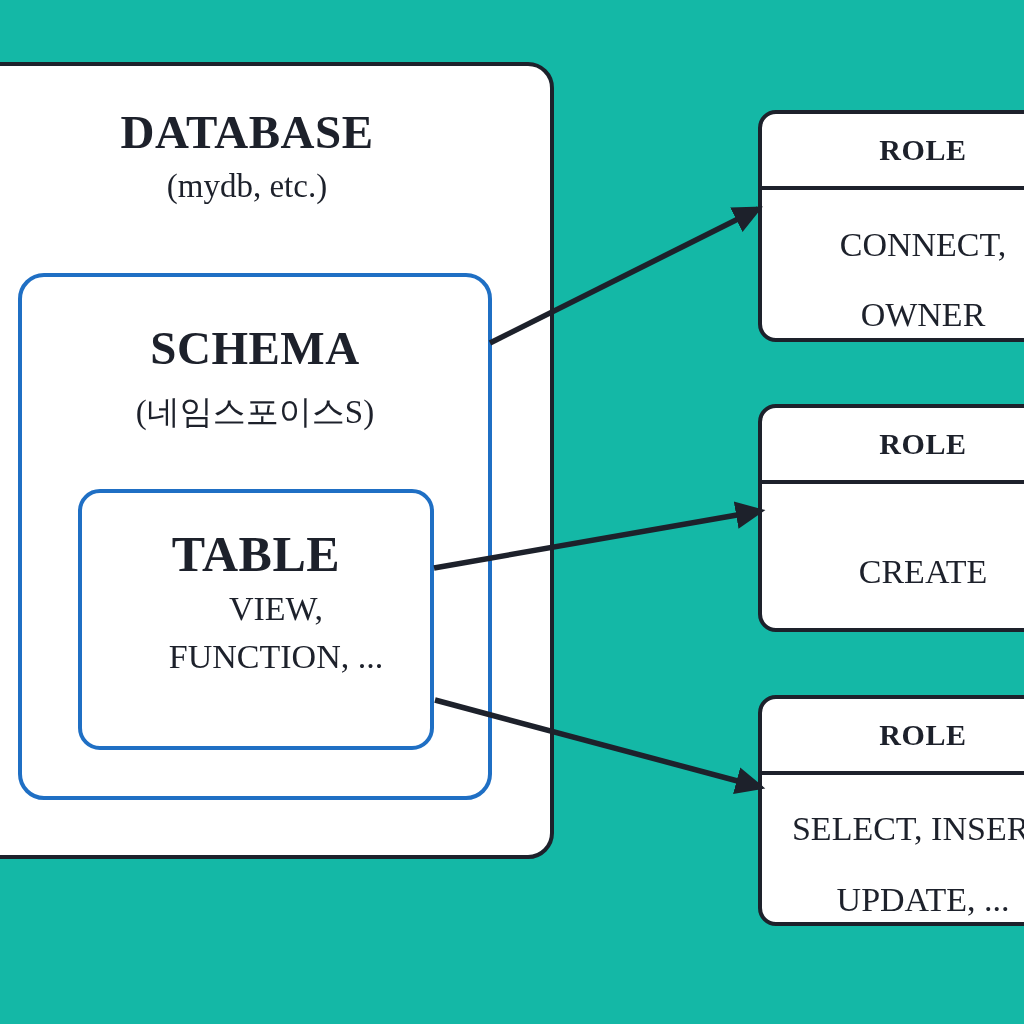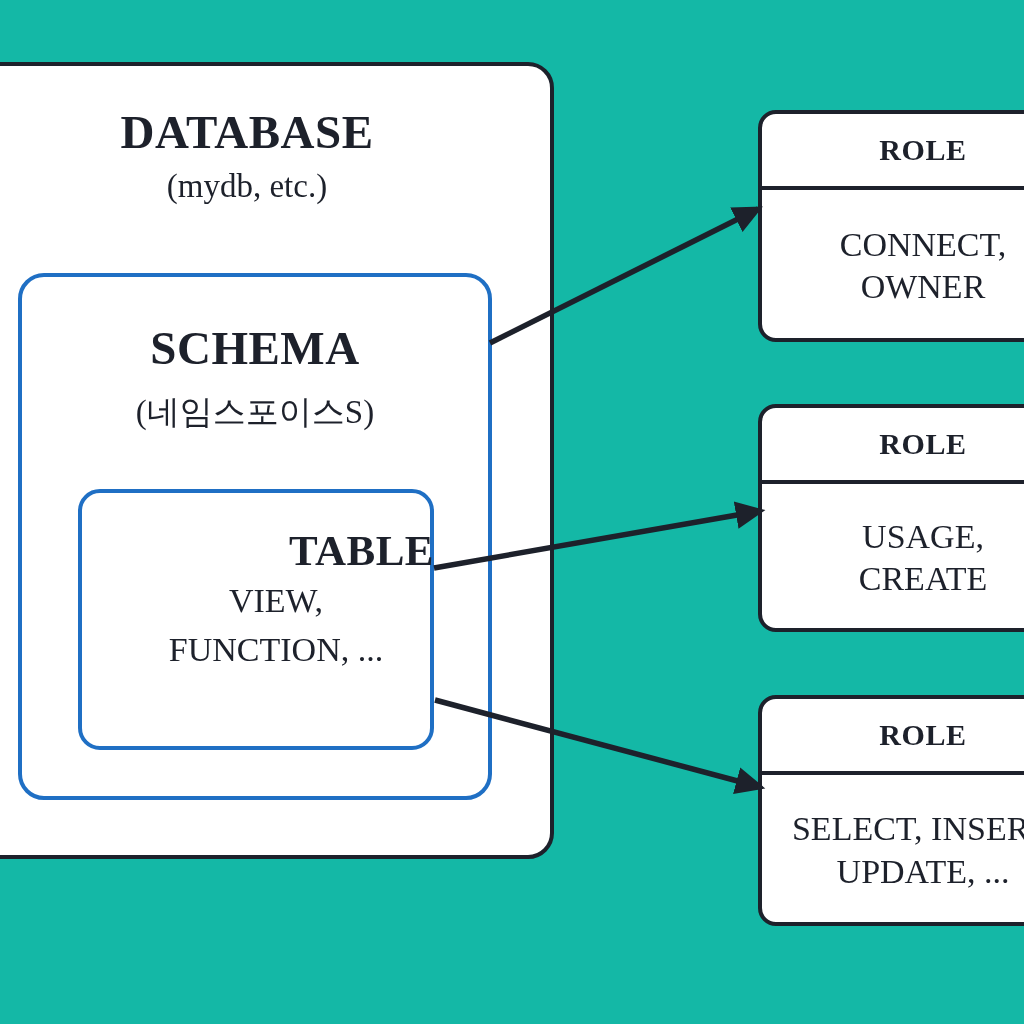--- a/index.html
+++ b/index.html
@@ -72,21 +72,21 @@
     white-space: nowrap;
   }
 
   .database-labels { top: 108px; left: -60px; width: 614px; }
   .database-labels .title-sub { margin-top: 10px; }
 
   .schema-labels { top: 324px; left: 18px; width: 474px; }
   .schema-labels .title-sub { margin-top: 20px; }
 
   .table-labels { top: 528px; left: 78px; width: 356px; }
-  .table-labels .title-main { font-size: 43px; text-align: right; }
+  .table-labels .title-main { font-size: 50px; }
   .table-labels .title-sub { margin-top: 8px; font-size: 34px; padding-left: 40px; }
 
   
   .role-box {
     position: absolute;
     box-sizing: border-box;
     left: 758px;
     width: 330px;           
     border: 4px solid #1d212b;
     border-radius: 18px;
@@ -119,21 +119,21 @@
 
   .role-1 { top: 110px; height: 232px; }
   .role-1 .role-body { height: 152px; }
 
   .role-2 { top: 404px; height: 228px; }
   .role-2 .role-body { height: 148px; }
 
   .role-3 { top: 695px; height: 231px; }
   .role-3 .role-body { height: 151px; }
 
-  .role-body .line { display: block; }
+  .role-body .line { display: block; margin-top: 28px; }
 
   
   .arrow-layer {
     position: absolute;
     left: 0;
     top: 0;
     width: 1024px;
     height: 1024px;
     pointer-events: none;
   }
@@ -169,21 +169,20 @@
     <div class="role-header">ROLE</div>
     <div class="role-body">
       <span class="line">CONNECT,</span>
       <span class="line">OWNER</span>
     </div>
   </div>
 
   <div class="role-box role-2">
     <div class="role-header">ROLE</div>
     <div class="role-body">
-      <span class="line">USAGE,</span>
       <span class="line">CREATE</span>
     </div>
   </div>
 
   <div class="role-box role-3">
     <div class="role-header">ROLE</div>
     <div class="role-body">
       <span class="line">SELECT, INSERT,</span>
       <span class="line">UPDATE, ...</span>
     </div>

